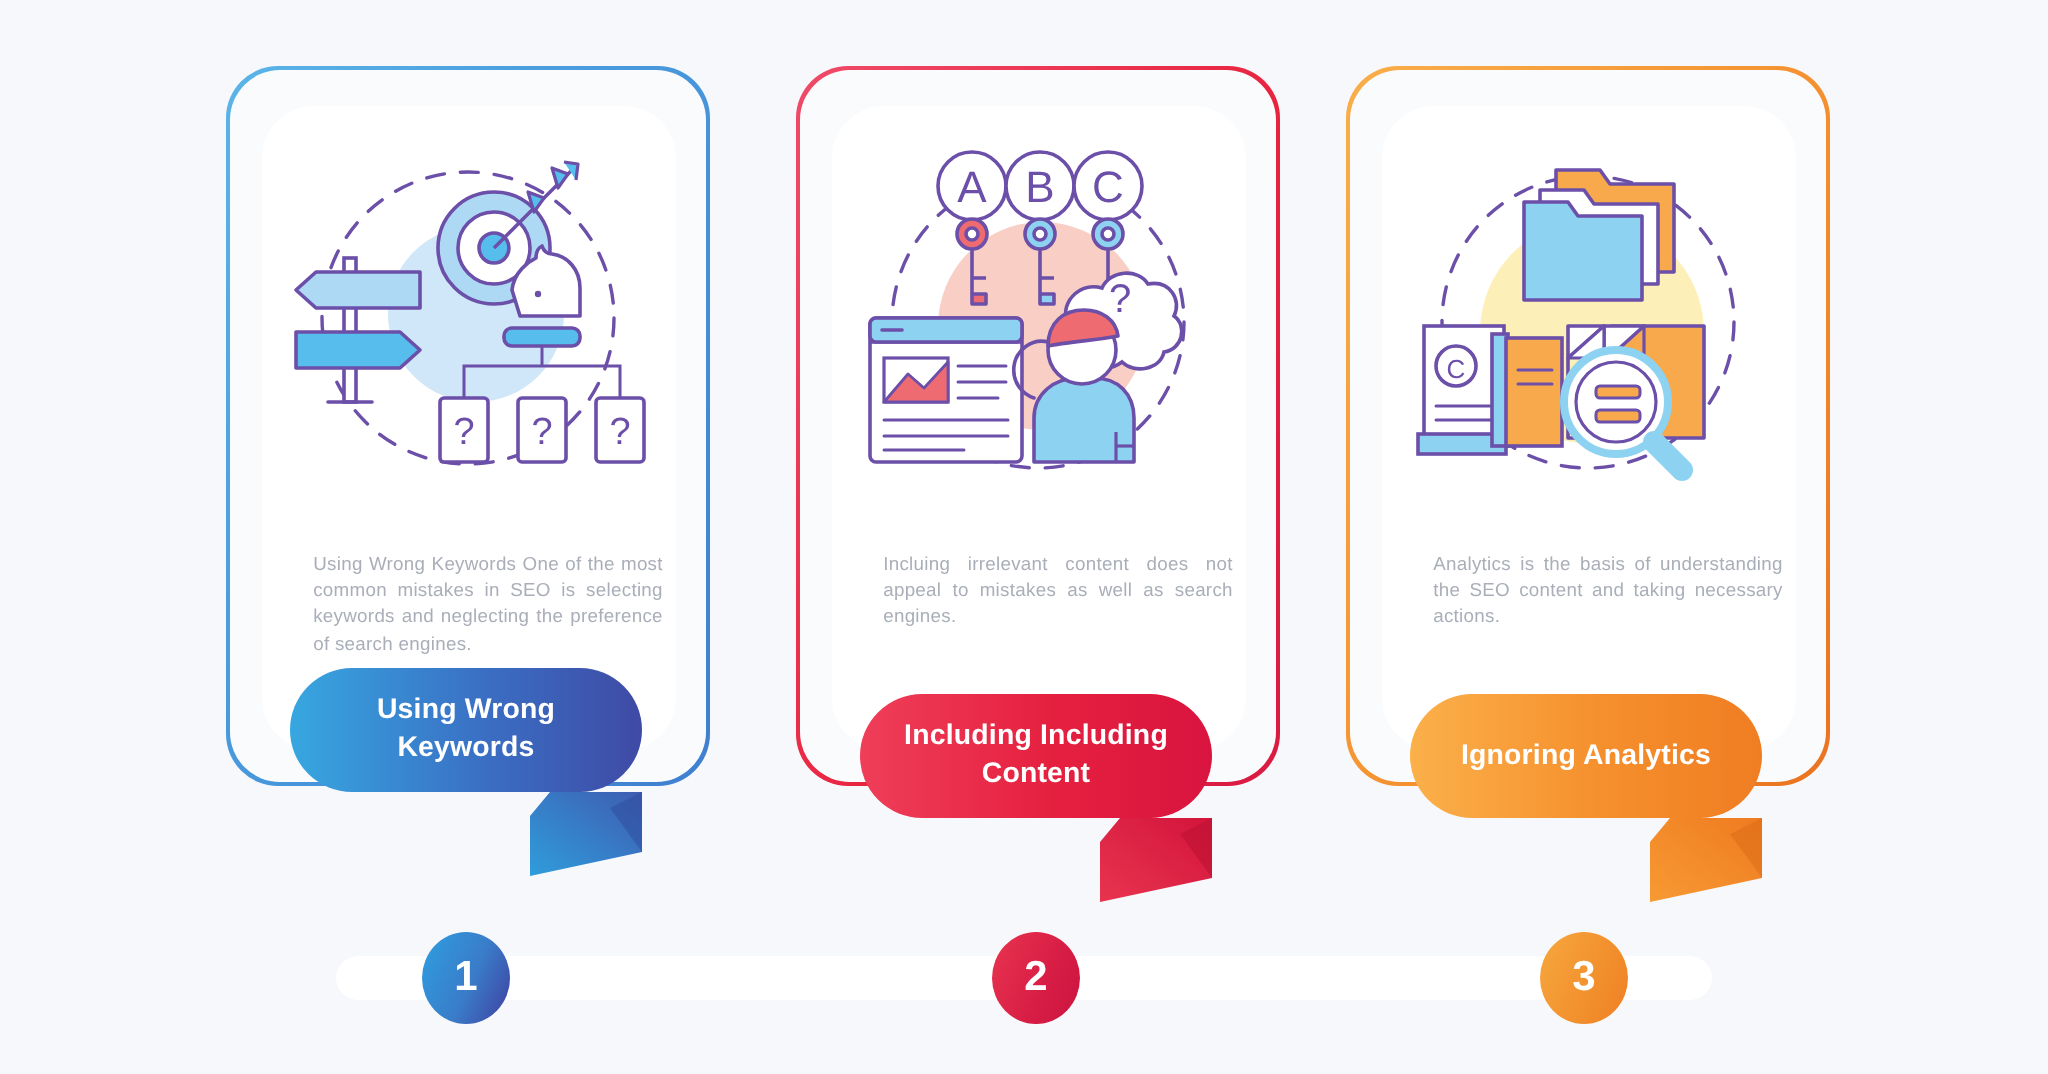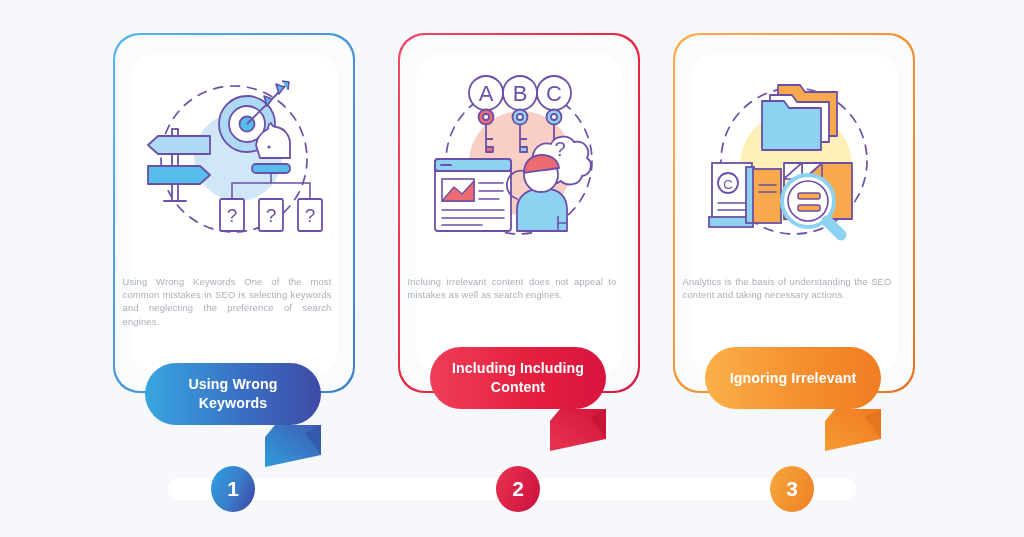--- a/index.html
+++ b/index.html
@@ -69,37 +69,37 @@
     position: absolute;
     left: 50%;
     transform: translateX(-50%);
     top: 36px;
     width: 180px;
     height: 180px;
   }
 
   .card-text {
     position: absolute;
-    left: 8px;
+    left: 42px;
     right: 22px;
     top: 240px;
     font-size: 9.4px;
     line-height: 13.4px;
     color: #a9aeb8;
     text-align: justify;
     letter-spacing: 0.15px;
   }
 
   
   .ribbon {
     position: absolute;
     width: 225px;
     height: 104px;
   }
-  .ribbon-1 { left: 145px; top: 363px; text-decoration: underline; }
+  .ribbon-1 { left: 145px; top: 334px; text-decoration: underline; }
   .ribbon-2 { left: 430px; top: 347px; }
   .ribbon-3 { left: 705px; top: 347px; }
 
   .ribbon svg { display: block; }
 
   .ribbon-label {
     position: absolute;
     left: 0;
     top: 0;
     width: 176px;
@@ -346,20 +346,20 @@
         </linearGradient>
         <linearGradient id="grad-tail-3" x1="0" y1="1" x2="1" y2="0">
           <stop offset="0%" stop-color="#f79a33"></stop>
           <stop offset="100%" stop-color="#ef7b20"></stop>
         </linearGradient>
       </defs>
       <path d="M130 62 L176 62 L176 92 L120 104 L120 74 Z" fill="url(#grad-tail-3)"></path>
       <path d="M176 62 L176 92 L160 70 Z" fill="#d96a18" opacity="0.5"></path>
       <rect x="0" y="0" width="176" height="62" rx="31" fill="url(#grad-rib-3)"></rect>
     </svg>
-    <div class="ribbon-label">Ignoring Irrelevant</div>
+    <div class="ribbon-label">Ignoring Analytics</div>
   </div>
 
   <div class="badge badge-1">1</div>
   <div class="badge badge-2">2</div>
   <div class="badge badge-3">3</div>
 
 </div>
 
 </body></html>

